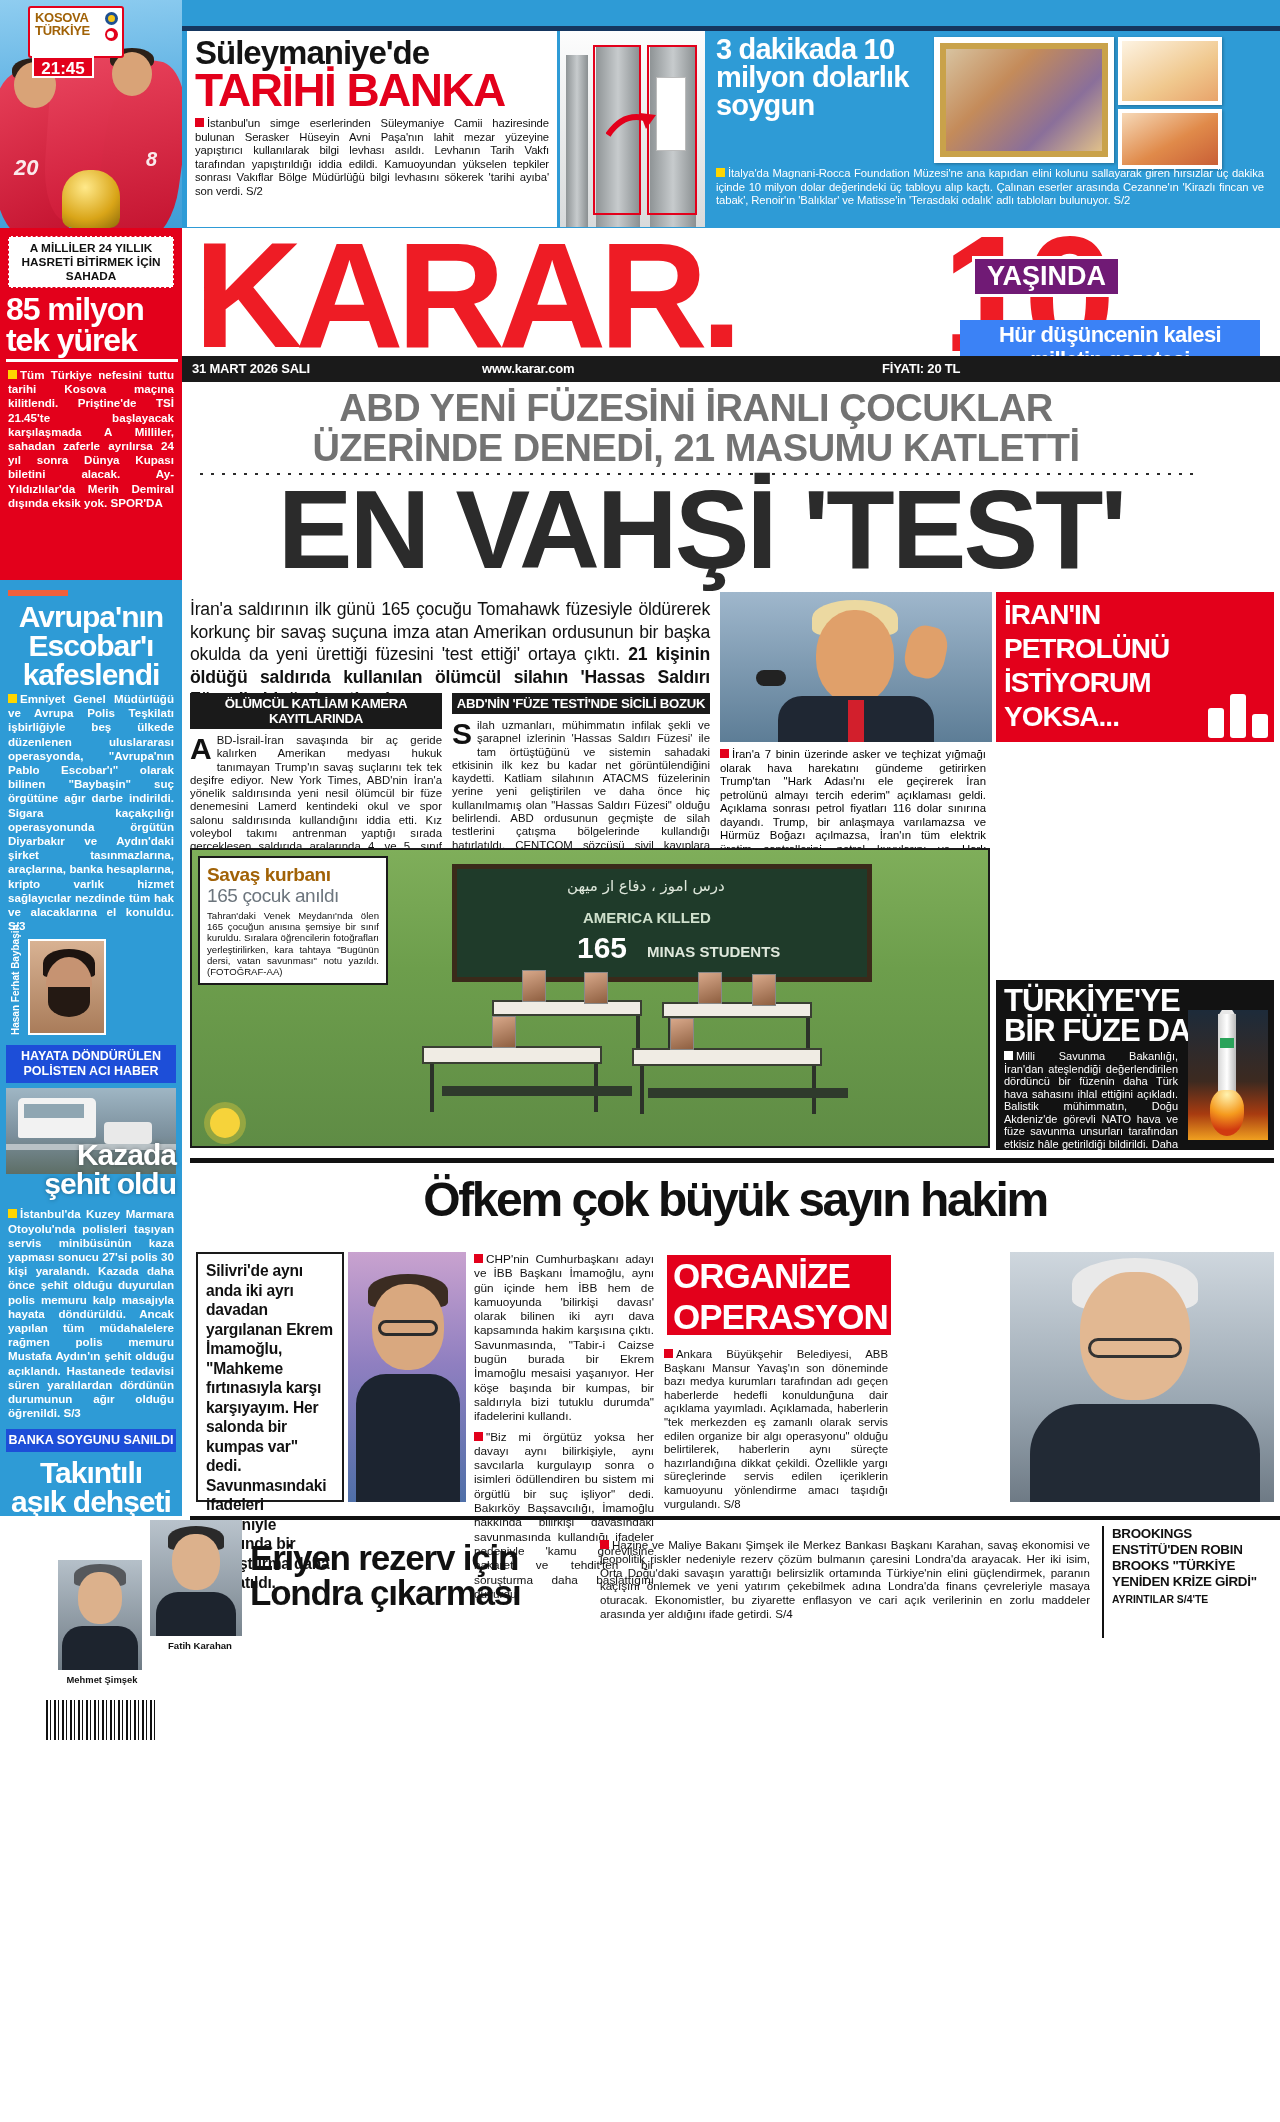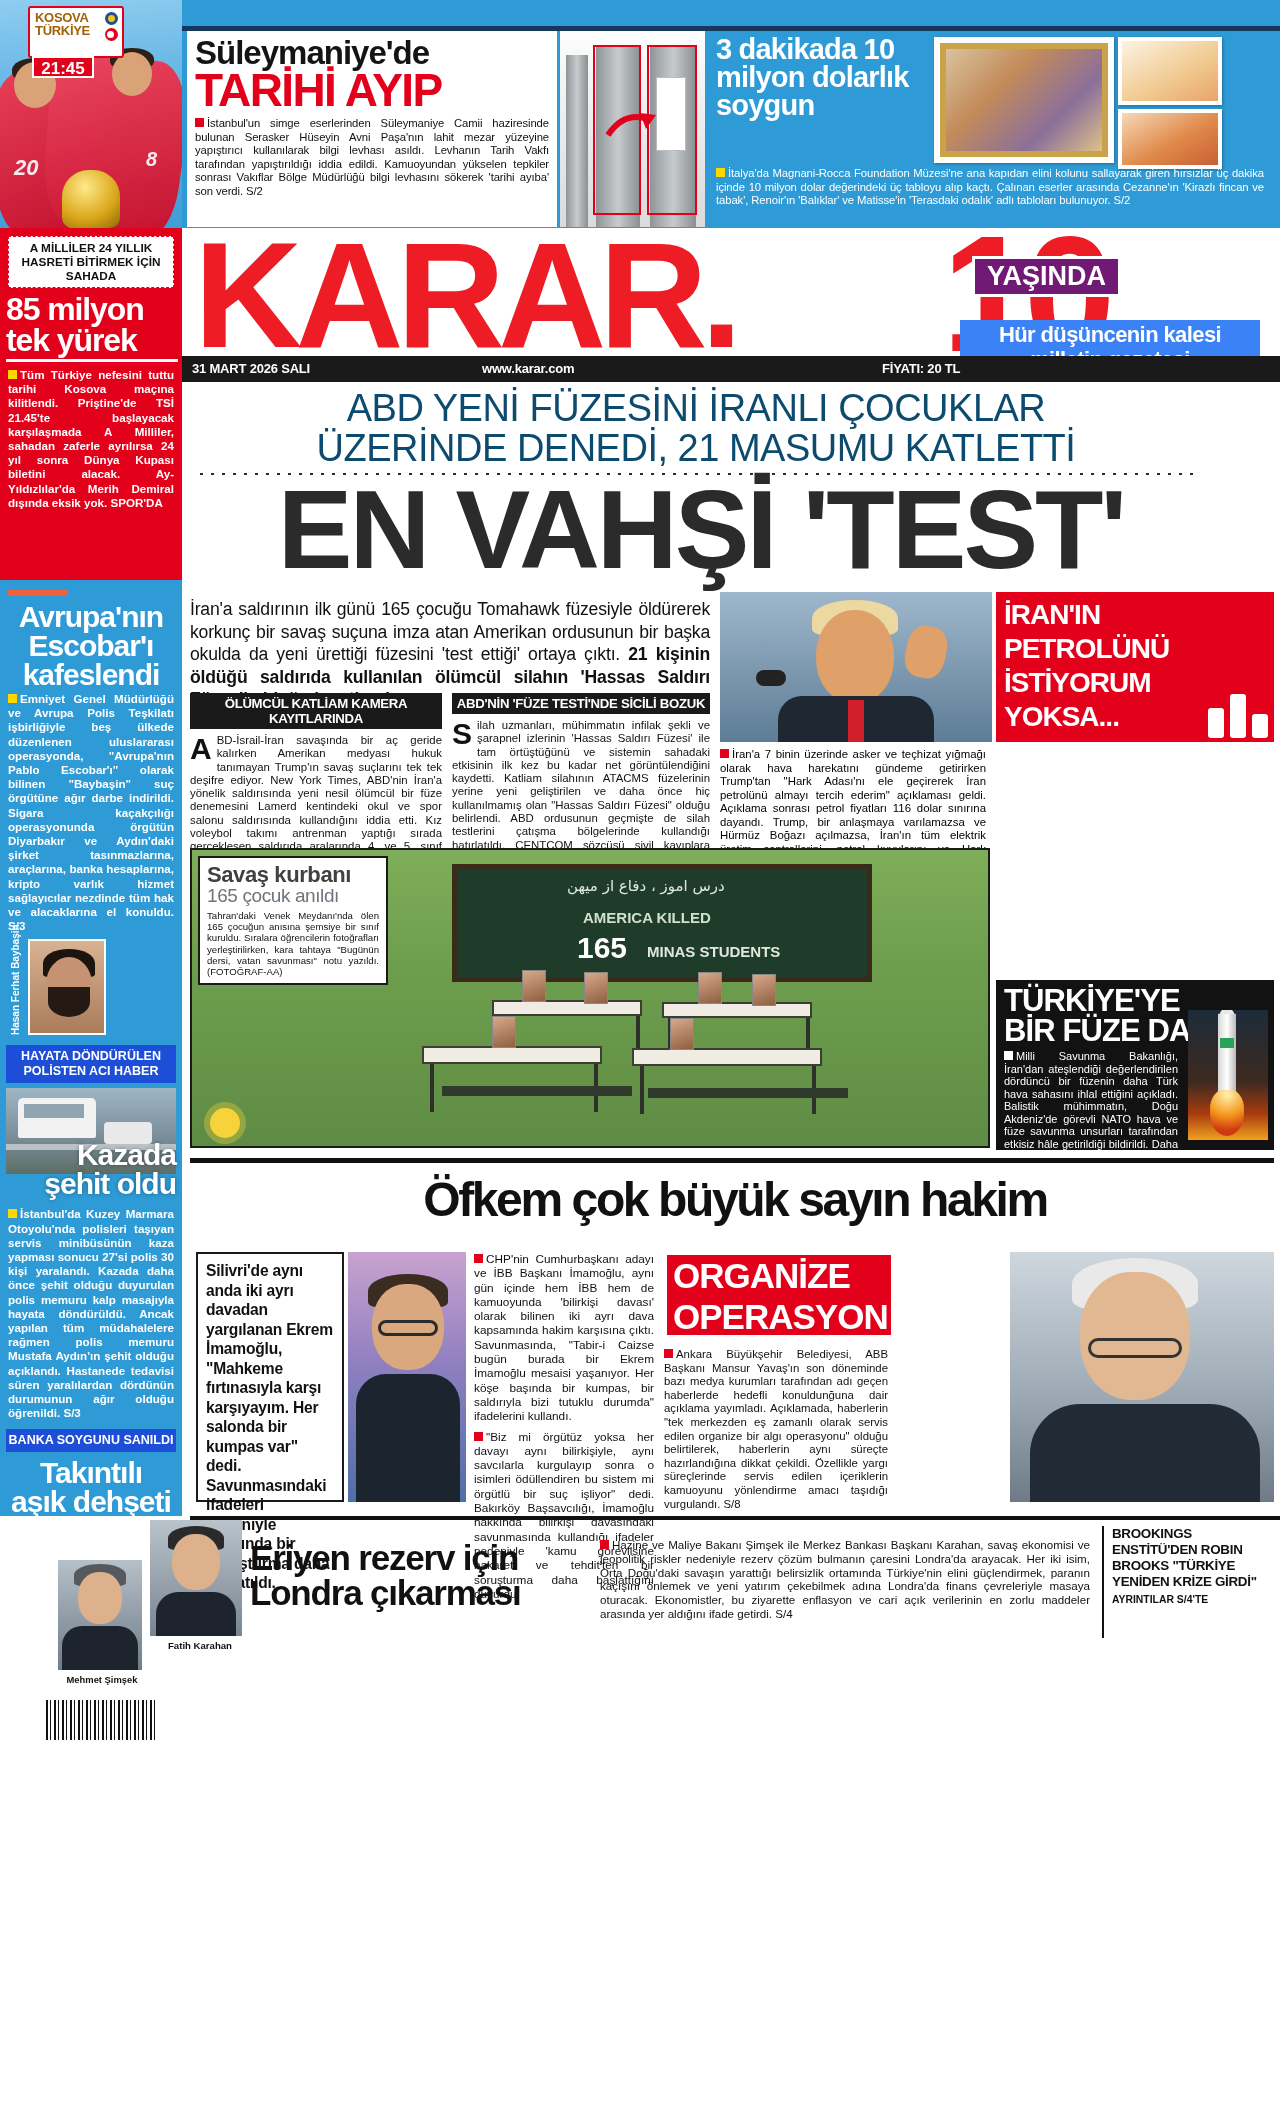--- a/index.html
+++ b/index.html
@@ -190,21 +190,21 @@
   .infobar .ib {
     position:absolute; top:5px; font-size:13px; font-weight:bold; letter-spacing:-0.2px;
   }
   .ib-date { left:10px; }
   .ib-url { left:300px; }
   .ib-price { left:700px; }
 
   
   .main-kicker {
     position:absolute; left:196px; top:388px; width:1000px;
-    font-size:38px; font-weight:normal; color:#0c4a6e; line-height:40px;
+    font-size:38px; font-weight:bold; color:#737373; line-height:40px;
     text-align:center; letter-spacing:-0.5px;
   }
   .dotline { position:absolute; left:196px; top:472px; width:1000px; height:4px;
     background-image: radial-gradient(circle, #2b2b2b 1.4px, transparent 1.5px);
     background-size: 11px 4px; }
   .main-title {
     position:absolute; left:196px; top:478px; width:1010px;
     font-size:112px; font-weight:bold; color:#2b2b2b; line-height:104px;
     text-align:center; letter-spacing:-3px;
   }
@@ -271,21 +271,21 @@
   .desk-leg { position:absolute; background:#2c3229; width:4px; }
   .bench { position:absolute; background:#2f3a2c; }
   .photo-frame { position:absolute; width:24px; height:32px; background:#fff; border:1px solid #888; }
   .photo-frame i { display:block; width:100%; height:100%; background:linear-gradient(160deg,#d8a88a,#8e5f40); }
   .sun { position:absolute; left:18px; bottom:8px; width:30px; height:30px; border-radius:50%; background:#f6d33a; box-shadow:0 0 0 6px rgba(246,211,58,.35); }
 
   .savas-box {
     position:absolute; left:198px; top:856px; width:190px;
     background:#fff; border:2px solid #1a1a1a; padding:6px 7px;
   }
-  .savas-t1 { font-size:22px; font-weight:bold; color:#404040; line-height:21px; letter-spacing:-0.4px; }
+  .savas-t1 { font-size:19px; font-weight:bold; color:#a16207; line-height:21px; letter-spacing:-0.4px; }
   .savas-t2 { font-size:19px; color:#6c757d; line-height:21px; letter-spacing:-0.4px; }
   .savas-body { font-size:9.6px; line-height:11.2px; color:#111; text-align:justify; margin-top:4px; }
 
   
   .tur-box {
     position:absolute; left:996px; top:980px; width:278px; height:170px; background:#121212;
   }
   .tur-title {
     color:#fff; font-size:31px; font-weight:bold; line-height:30px; padding:6px 8px 2px 8px;
     letter-spacing:-0.9px;
@@ -411,21 +411,21 @@
     <div class="kosova-badge">
       <div class="kb-line">KOSOVA</div>
       <div class="kb-line">TÜRKİYE</div>
       <div class="kb-flag1"></div>
       <div class="kb-flag2"></div>
     </div>
     <div class="kb-time">21:45</div>
 
     <div class="story-sul">
       <div class="sul-h1">Süleymaniye'de</div>
-      <div class="sul-h2">TARİHİ AYIP</div>
+      <div class="sul-h2">TARİHİ BANKA</div>
       <div class="sul-body"><span class="bullet-red"></span><span>İstanbul'un simge eserlerinden Süleymaniye Camii haziresinde bulunan Serasker Hüseyin Avni Paşa'nın lahit mezar yüzeyine yapıştırıcı kullanılarak bilgi levhası asıldı. Levhanın Tarih Vakfı tarafından yapıştırıldığı iddia edildi. Kamuoyundan yükselen tepkiler sonrası Vakıflar Bölge Müdürlüğü bilgi levhasını sökerek 'tarihi ayıba' son verdi. S/2</span></div>
     </div>
 
     <div class="sul-photo">
       <div class="sp-col spc1"></div>
         <div class="sp-col spc2"></div>
         <div class="sp-col spc3"></div>
       <div class="sp-plaque"></div>
       <div class="sp-box spb1"></div>
         <div class="sp-box spb2"></div>

